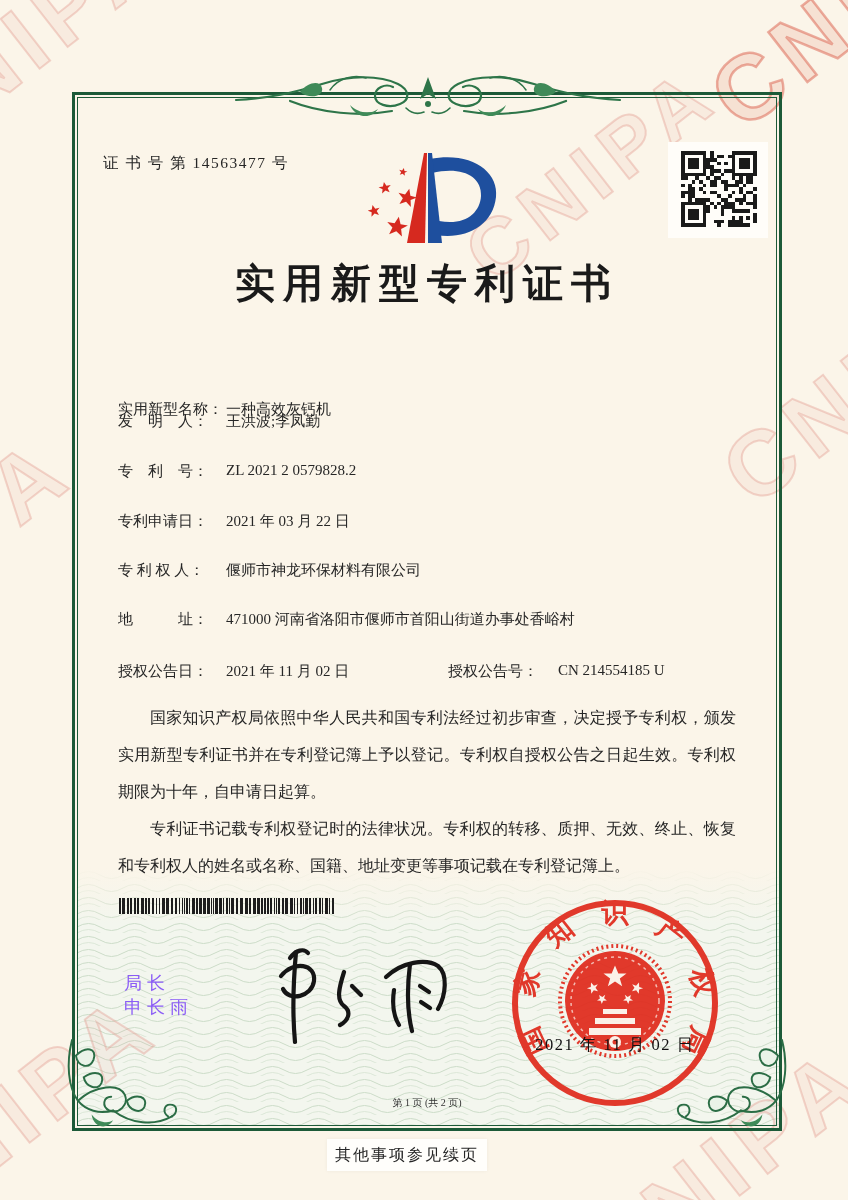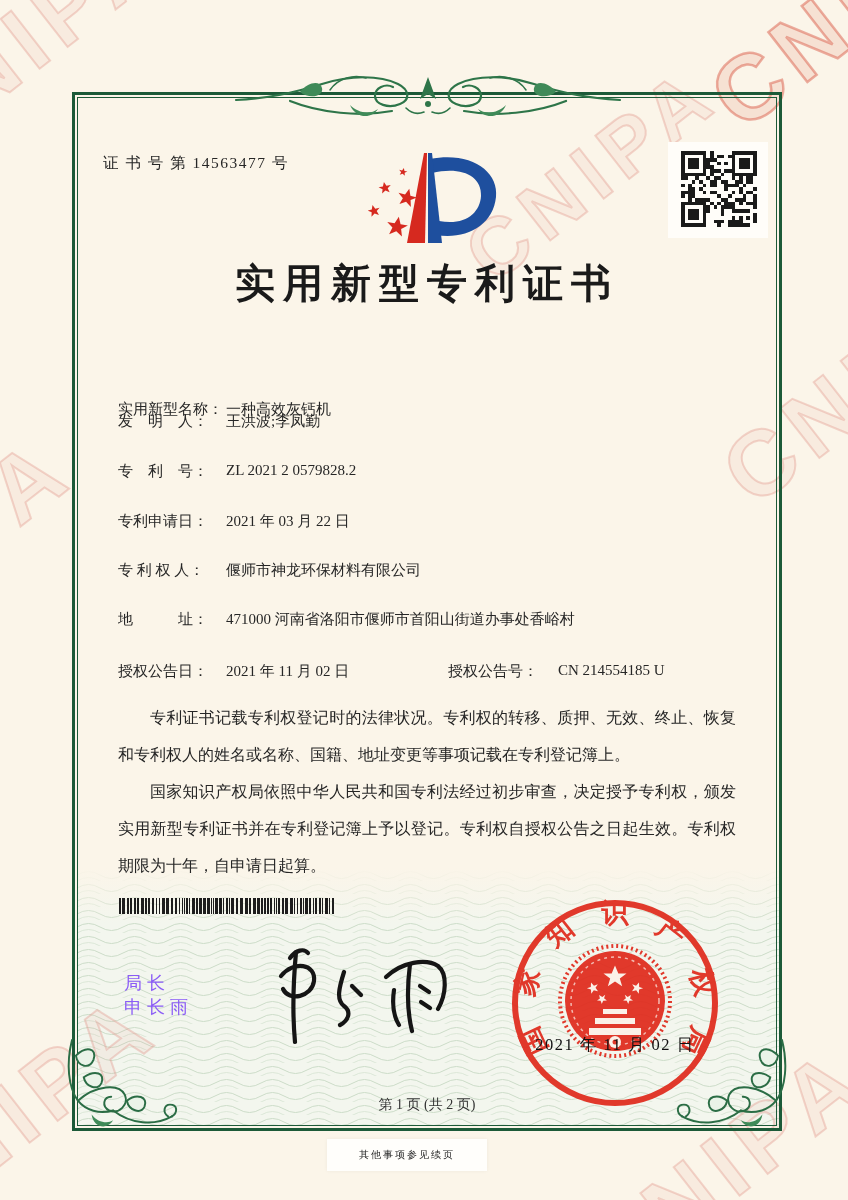--- a/index.html
+++ b/index.html
@@ -43,23 +43,23 @@
     line-height:37px; text-align:justify; }
   .body-text p{ margin:0; text-indent:2em; }
   .barcode{ left:118px; top:898px; }
   .commissioner{ left:124px; top:971px; font-family:"Liberation Sans","DejaVu Sans",sans-serif;
     font-size:18px; letter-spacing:5px; color:#8b5cf6; }
   .commissioner .name{ display:block; }
   .signature{ left:250px; top:942px; }
   .seal{ left:505px; top:893px; }
   .seal-date{ left:505px; top:1034px; width:220px; text-align:center;
     font-size:16.5px; letter-spacing:1.5px; color:#111; z-index:6; }
-  .page-indicator{ left:72px; top:1096px; width:710px; text-align:center; font-size:14px; color:#333; }
+  .page-indicator{ left:72px; top:1096px; width:710px; text-align:center; font-size:10px; color:#333; }
   .footer-note{ left:327px; top:1139px; width:160px; height:32px; background:#fffefb;
-    text-align:center; line-height:32px; font-size:10px; letter-spacing:2px; box-shadow:0 0 4px rgba(0,0,0,0.05); }
+    text-align:center; line-height:32px; font-size:16px; letter-spacing:2px; box-shadow:0 0 4px rgba(0,0,0,0.05); }
 </style>
 </head>
 <body>
 
 <div class="page">
 
   <span class="wm" style="left:-140px; top:-12px;">CNIPA</span>
   <span class="wm wm--strong" style="left:688px; top:-46px;">CNIPA</span>
   <span class="wm" style="left:445px; top:128px; font-size:80px;">CNIPA</span>
   <span class="wm" style="left:700px; top:330px;">CNIPA</span>
@@ -399,22 +399,22 @@
   </div>
 
   <div class="abs row grant" style="top:662px;">
     <span class="lbl">授权公告日：</span>
     <span class="val">2021 年 11 月 02 日</span>
     <span class="lbl2">授权公告号：</span>
     <span class="val2">CN 214554185 U</span>
   </div>
 
   <div class="abs body-text">
+    <p>国家知识产权局依照中华人民共和国专利法经过初步审查，决定授予专利权，颁发实用新型专利证书并在专利登记簿上予以登记。专利权自授权公告之日起生效。专利权期限为十年，自申请日起算。</p>
     <p>专利证书记载专利权登记时的法律状况。专利权的转移、质押、无效、终止、恢复和专利权人的姓名或名称、国籍、地址变更等事项记载在专利登记簿上。</p>
-    <p>国家知识产权局依照中华人民共和国专利法经过初步审查，决定授予专利权，颁发实用新型专利证书并在专利登记簿上予以登记。专利权自授权公告之日起生效。专利权期限为十年，自申请日起算。</p>
   </div>
 
   <svg id="barcode" class="abs barcode" width="220" height="16" fill="#1d1d1d">
       <rect x="1" y="0" width="2" height="16"></rect>
       <rect x="4" y="0" width="3" height="16"></rect>
       <rect x="9" y="0" width="2" height="16"></rect>
       <rect x="12" y="0" width="2" height="16"></rect>
       <rect x="16" y="0" width="2" height="16"></rect>
       <rect x="19" y="0" width="2" height="16"></rect>
       <rect x="23" y="0" width="3" height="16"></rect>

